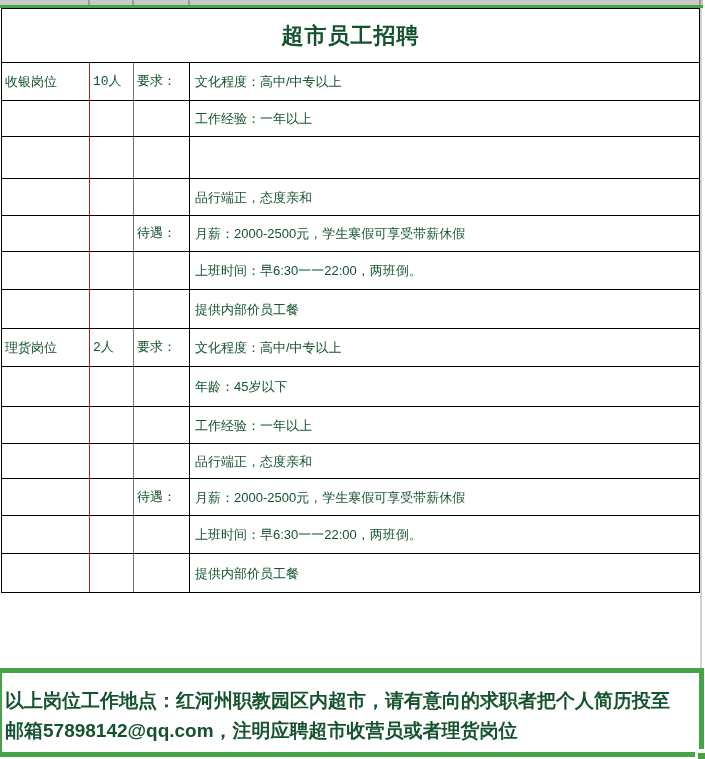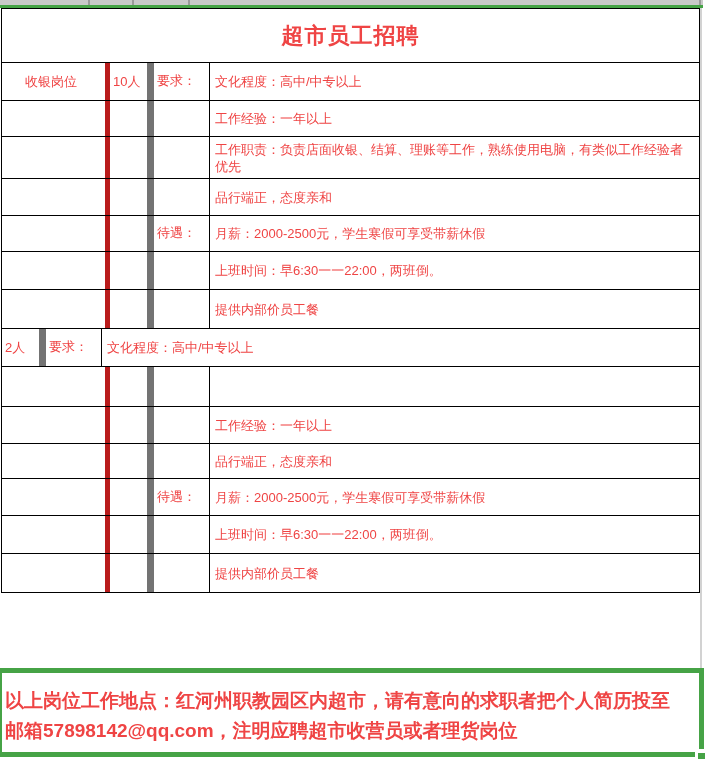--- a/index.html
+++ b/index.html
@@ -1,32 +1,32 @@
 <!DOCTYPE html>
 <html><head>
 <meta charset="utf-8">
 <style>
   html,body { margin:0; padding:0; background:#ffffff; }
   #screen {
     position:relative; width:705px; height:759px; background:#ffffff;
-    font-family:"Liberation Sans", sans-serif; color:#ef4444; overflow:hidden;
+    font-family:"Liberation Sans", sans-serif; color:#14532d; overflow:hidden;
   }
   
   .strip { position:absolute; top:0; left:0; width:703px; height:5px; background:#c9c9c9; }
   .strip .coldiv { position:absolute; top:0; width:2px; height:5px; background:#9a9a9a; }
   .accent-line { position:absolute; top:5px; left:0; width:703px; height:3px; background:#46a346; }
   .gridline-right { position:absolute; left:700px; top:8px; width:2px; height:661px; background:#d2d2d2; }
 
   
   .sheet-table { position:absolute; left:1px; top:8px; width:697px; border:1px solid #000; background:#fff; }
   .trow { display:flex; border-bottom:1px solid #000; box-sizing:border-box; }
   .trow.last { border-bottom:none; }
   .cell { box-sizing:border-box; display:flex; align-items:center; font-size:13px; line-height:17px; padding:1px 3px; overflow:hidden; }
-  .c1 { width:88px; border-right:5px solid #b91c1c;margin-left:20px; }
-  .c2 { width:44px; border-right:7px solid #737373; }
+  .c1 { width:88px; border-right:1px solid #b91c1c; }
+  .c2 { width:44px; border-right:1px solid #737373;font-family:Liberation Mono, monospace; }
   .c3 { width:56px; border-right:1px solid #000;font-family:Liberation Mono, monospace; }
   .c4 { flex:1; padding-left:5px; padding-right:10px; }
   .title-cell { width:100%; justify-content:center; font-size:22px; font-weight:bold; letter-spacing:1px; }
 
   
   .sel { position:absolute; background:#46a346; z-index:5; }
   .sel-top    { left:0; top:668px; width:704px; height:5px; }
   .sel-left   { left:0; top:668px; width:2px;  height:89px; }
   .sel-right  { left:699px; top:668px; width:5px; height:81px; }
   .sel-bottom { left:0; top:752px; width:695px; height:5px; }
@@ -64,21 +64,20 @@
     <div class="trow" style="height:36px">
       <div class="cell c1"></div>
       <div class="cell c2"></div>
       <div class="cell c3"></div>
       <div class="cell c4">工作经验：一年以上</div>
     </div>
     <div class="trow" style="height:42px">
       <div class="cell c1"></div>
       <div class="cell c2"></div>
       <div class="cell c3"></div>
-      <div class="cell c4">工作职责：负责店面收银、结算、理账等工作，熟练使用电脑，有类似工作经验者优先</div>
     </div>
     <div class="trow" style="height:37px">
       <div class="cell c1"></div>
       <div class="cell c2"></div>
       <div class="cell c3"></div>
       <div class="cell c4">品行端正，态度亲和</div>
     </div>
     <div class="trow" style="height:36px">
       <div class="cell c1"></div>
       <div class="cell c2"></div>
@@ -92,28 +91,30 @@
       <div class="cell c4">上班时间：早6:30一一22:00，两班倒。</div>
     </div>
     <div class="trow" style="height:39px">
       <div class="cell c1"></div>
       <div class="cell c2"></div>
       <div class="cell c3"></div>
       <div class="cell c4">提供内部价员工餐</div>
     </div>
 
     <div class="trow" style="height:38px">
+      <div class="cell c1">理货岗位</div>
       <div class="cell c2">2人</div>
       <div class="cell c3">要求：</div>
       <div class="cell c4">文化程度：高中/中专以上</div>
     </div>
     <div class="trow" style="height:40px">
       <div class="cell c1"></div>
       <div class="cell c2"></div>
       <div class="cell c3"></div>
+      <div class="cell c4">年龄：45岁以下</div>
     </div>
     <div class="trow" style="height:37px">
       <div class="cell c1"></div>
       <div class="cell c2"></div>
       <div class="cell c3"></div>
       <div class="cell c4">工作经验：一年以上</div>
     </div>
     <div class="trow" style="height:35px">
       <div class="cell c1"></div>
       <div class="cell c2"></div>

